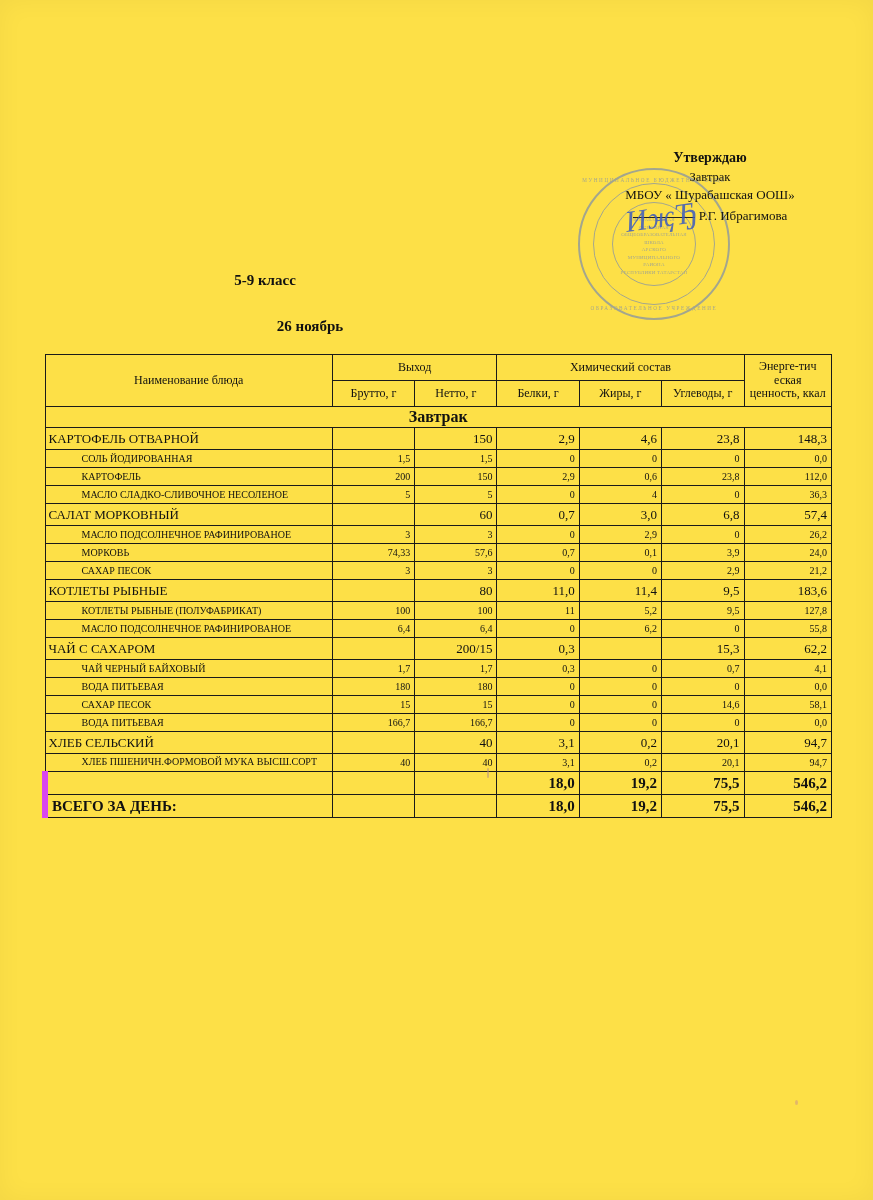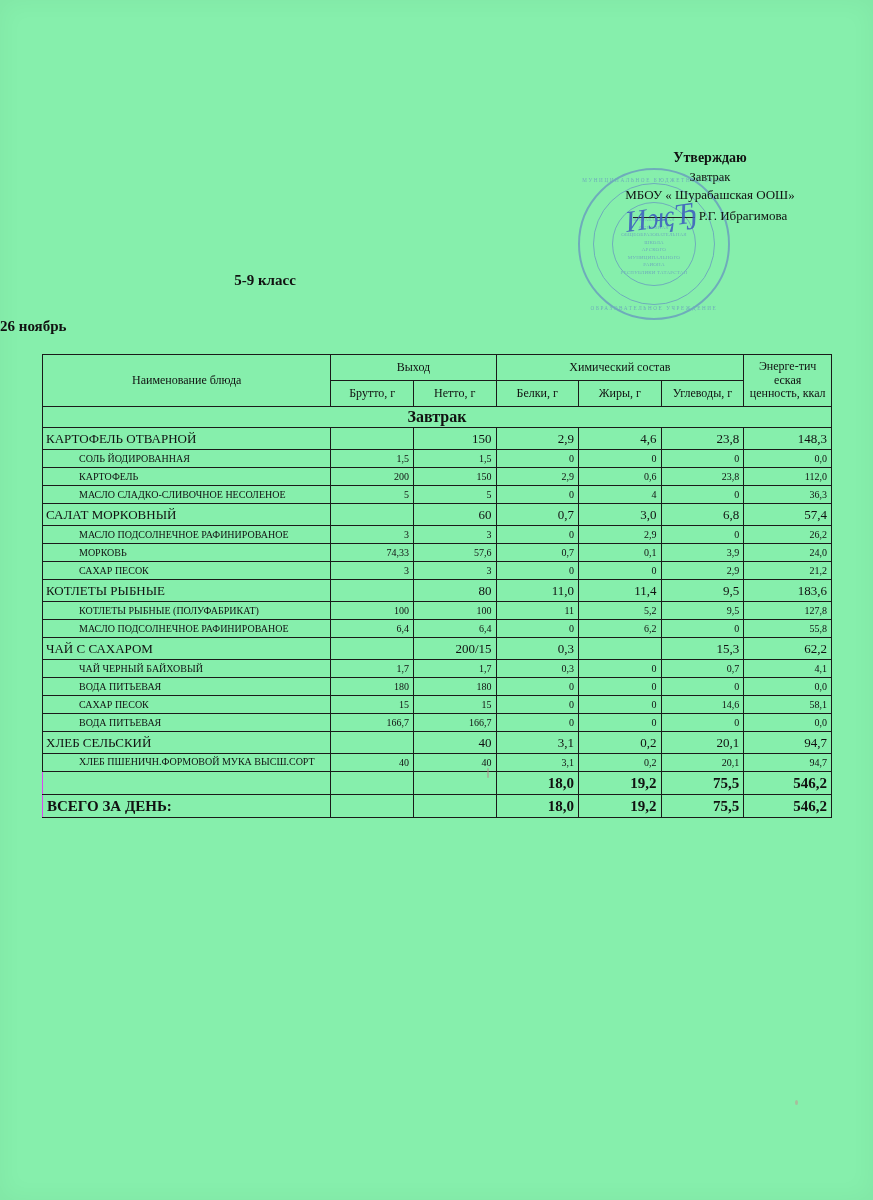--- a/index.html
+++ b/index.html
@@ -11,21 +11,21 @@
     width: 873px;
     height: 1200px;
     position: relative;
     font-family: "Liberation Serif", serif;
     color: #111;
     overflow: hidden;
   }
   .page {
     position: absolute;
     inset: 0;
-    background: #86efac;
+    background: #fde047;
   }
   
   .approve {
     position: absolute;
     top: 148px;
     left: 560px;
     width: 300px;
     text-align: center;
     font-size: 13px;
     line-height: 1.45;
@@ -130,20 +130,21 @@
     width: 530px;
     text-align: center;
     font-size: 15px;
     font-weight: bold;
   }
   .date-title {
     position: absolute;
     top: 318px;
     left: 0;
     width: 620px;
+    text-align: center;
     font-size: 15px;
     font-weight: bold;
   }
   
   table.menu {
     position: absolute;
     top: 354px;
     left: 42px;
     width: 790px;
     border-collapse: collapse;
@@ -195,21 +196,21 @@
   .ing td.name {
     padding-left: 36px;
     text-transform: uppercase;
   }
   .num { text-align: right; padding-right: 6px; }
   .total-row td {
     font-weight: bold;
     font-size: 15px;
     height: 20px;
   }
-  .total-row td.name { border-left: 1px solid #d946ef; }
+  .total-row td.name { border-left: 6px solid #d946ef; }
   .blank-name { border-left: 1px solid #1a1a1a; border-right: 1px solid #1a1a1a; }
   .wrap2 { line-height: 1.05; }
   
   .edge-shadow {
     position: absolute;
     inset: 0;
     pointer-events: none;
     box-shadow: inset 0 0 26px rgba(0,0,0,0.045);
   }
   .speck { position:absolute; background:#b9b4ae; border-radius:50%; opacity:.5; }

